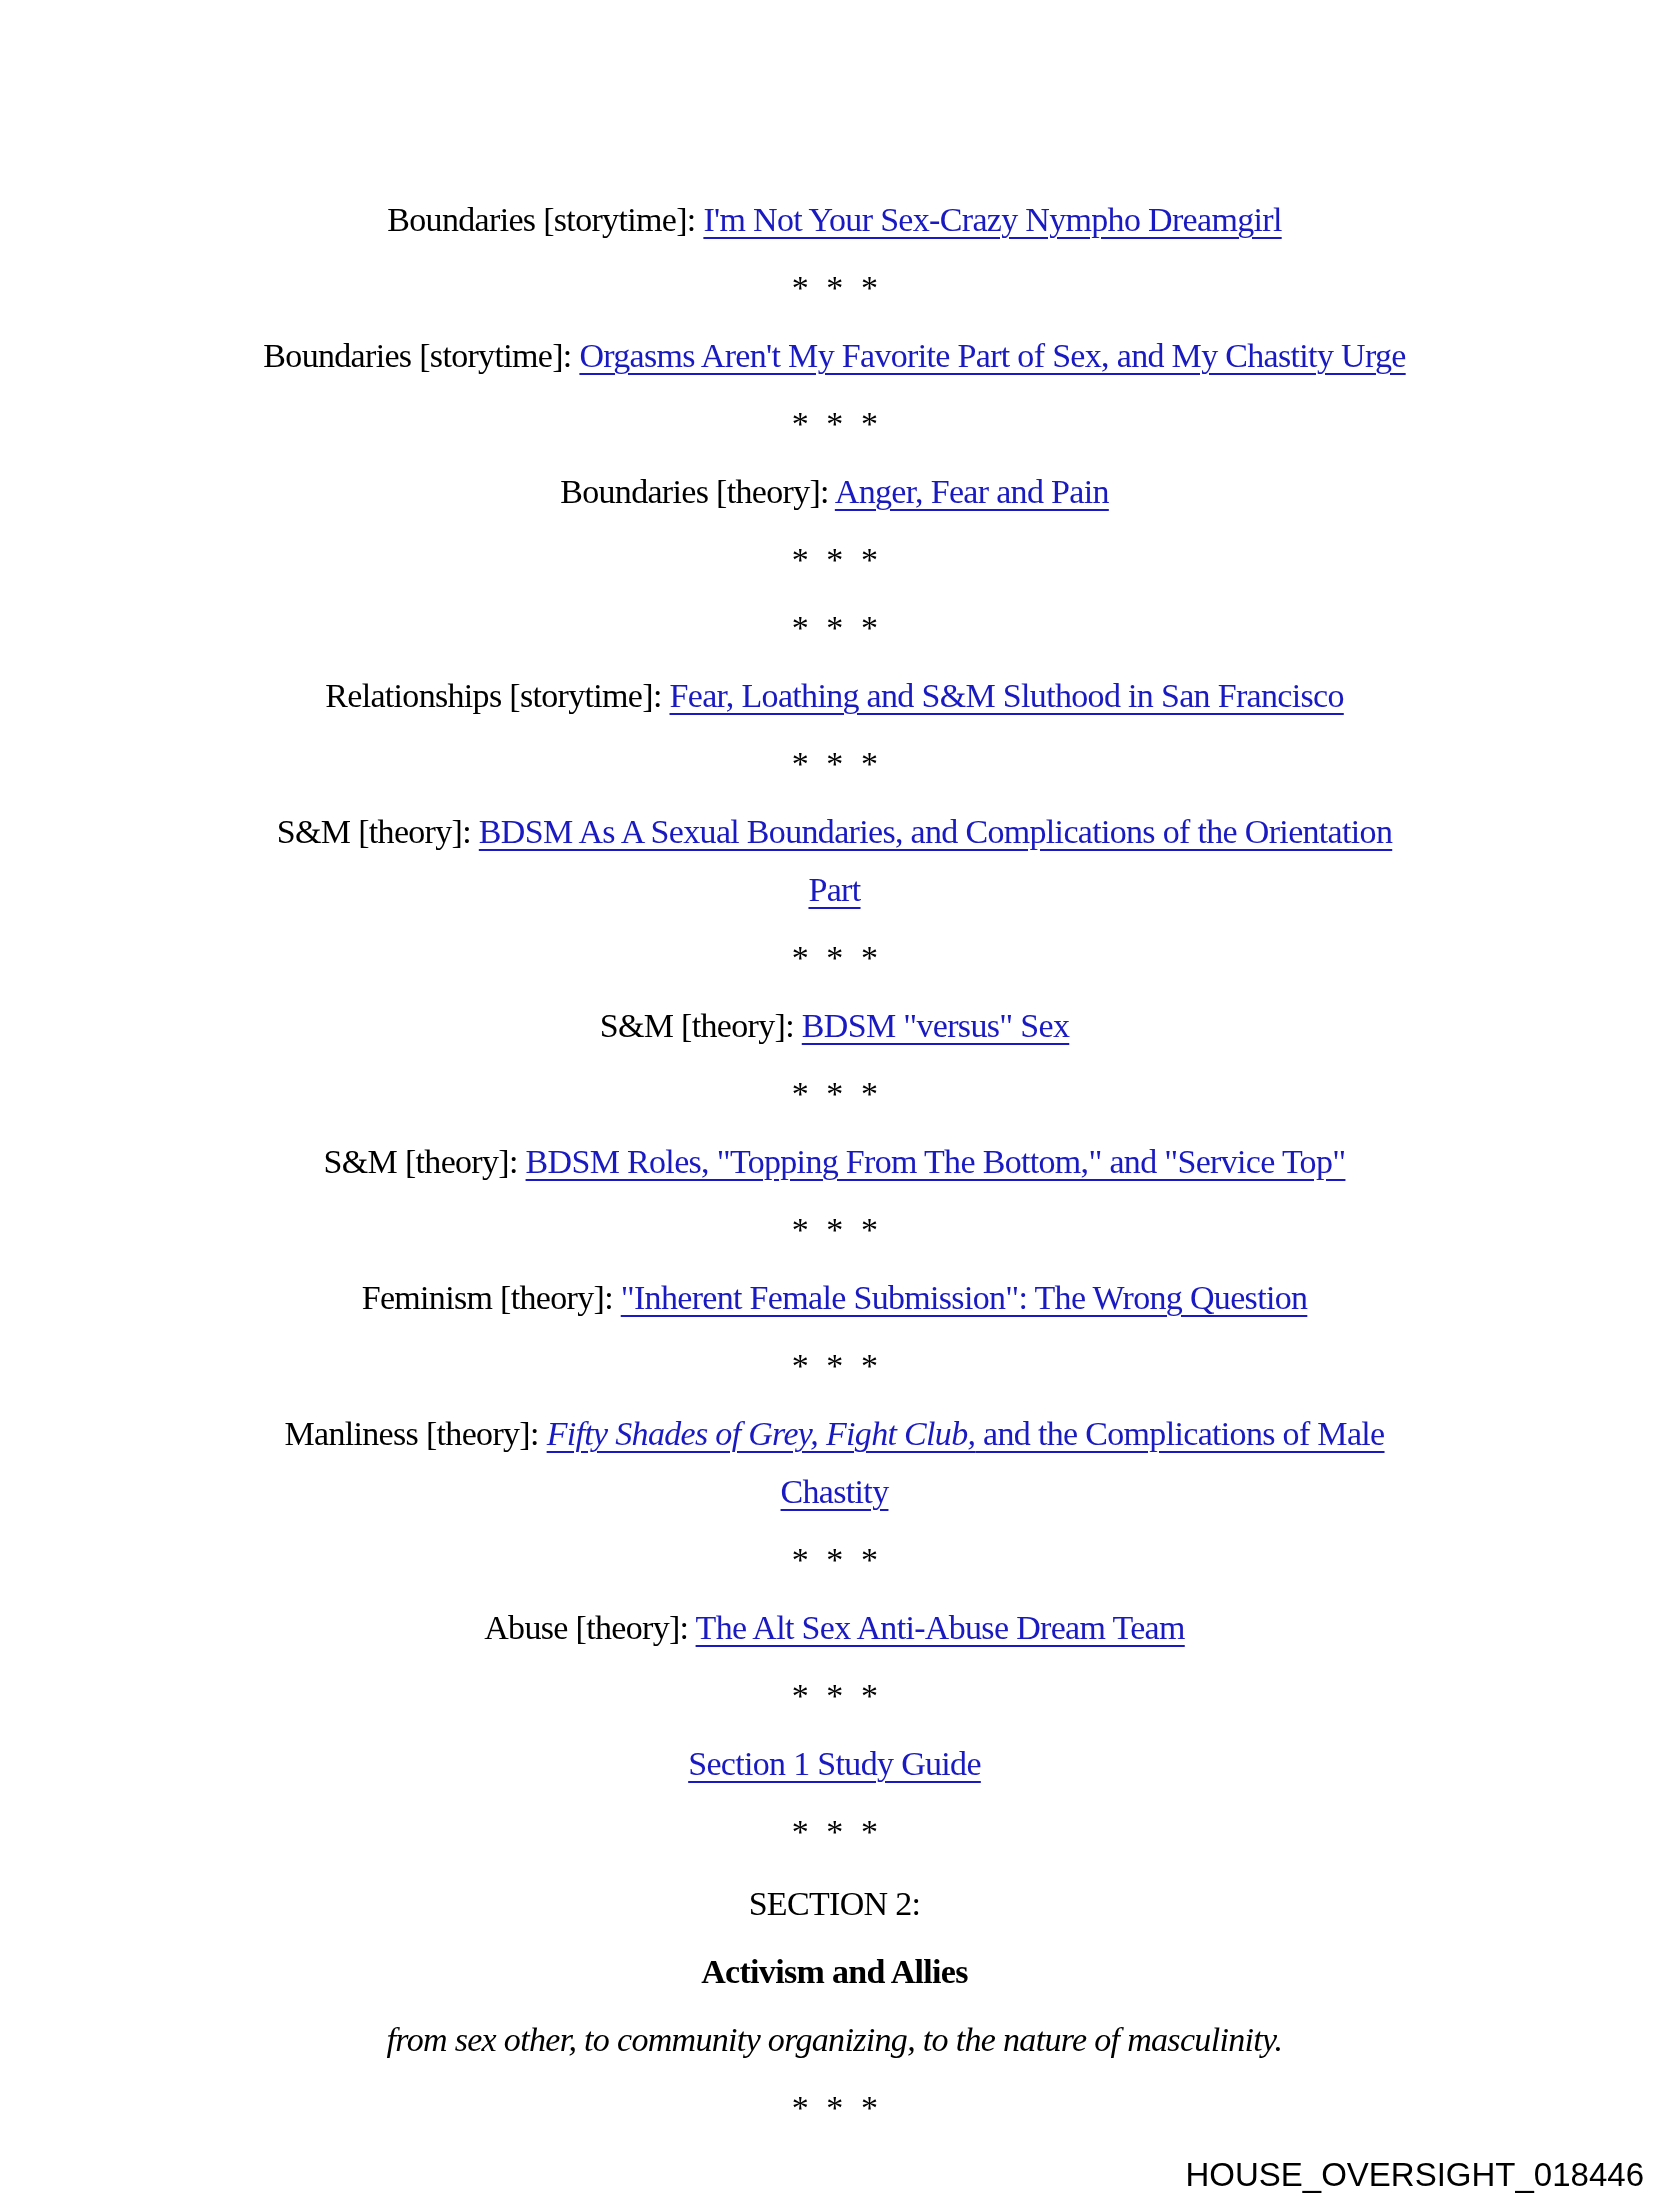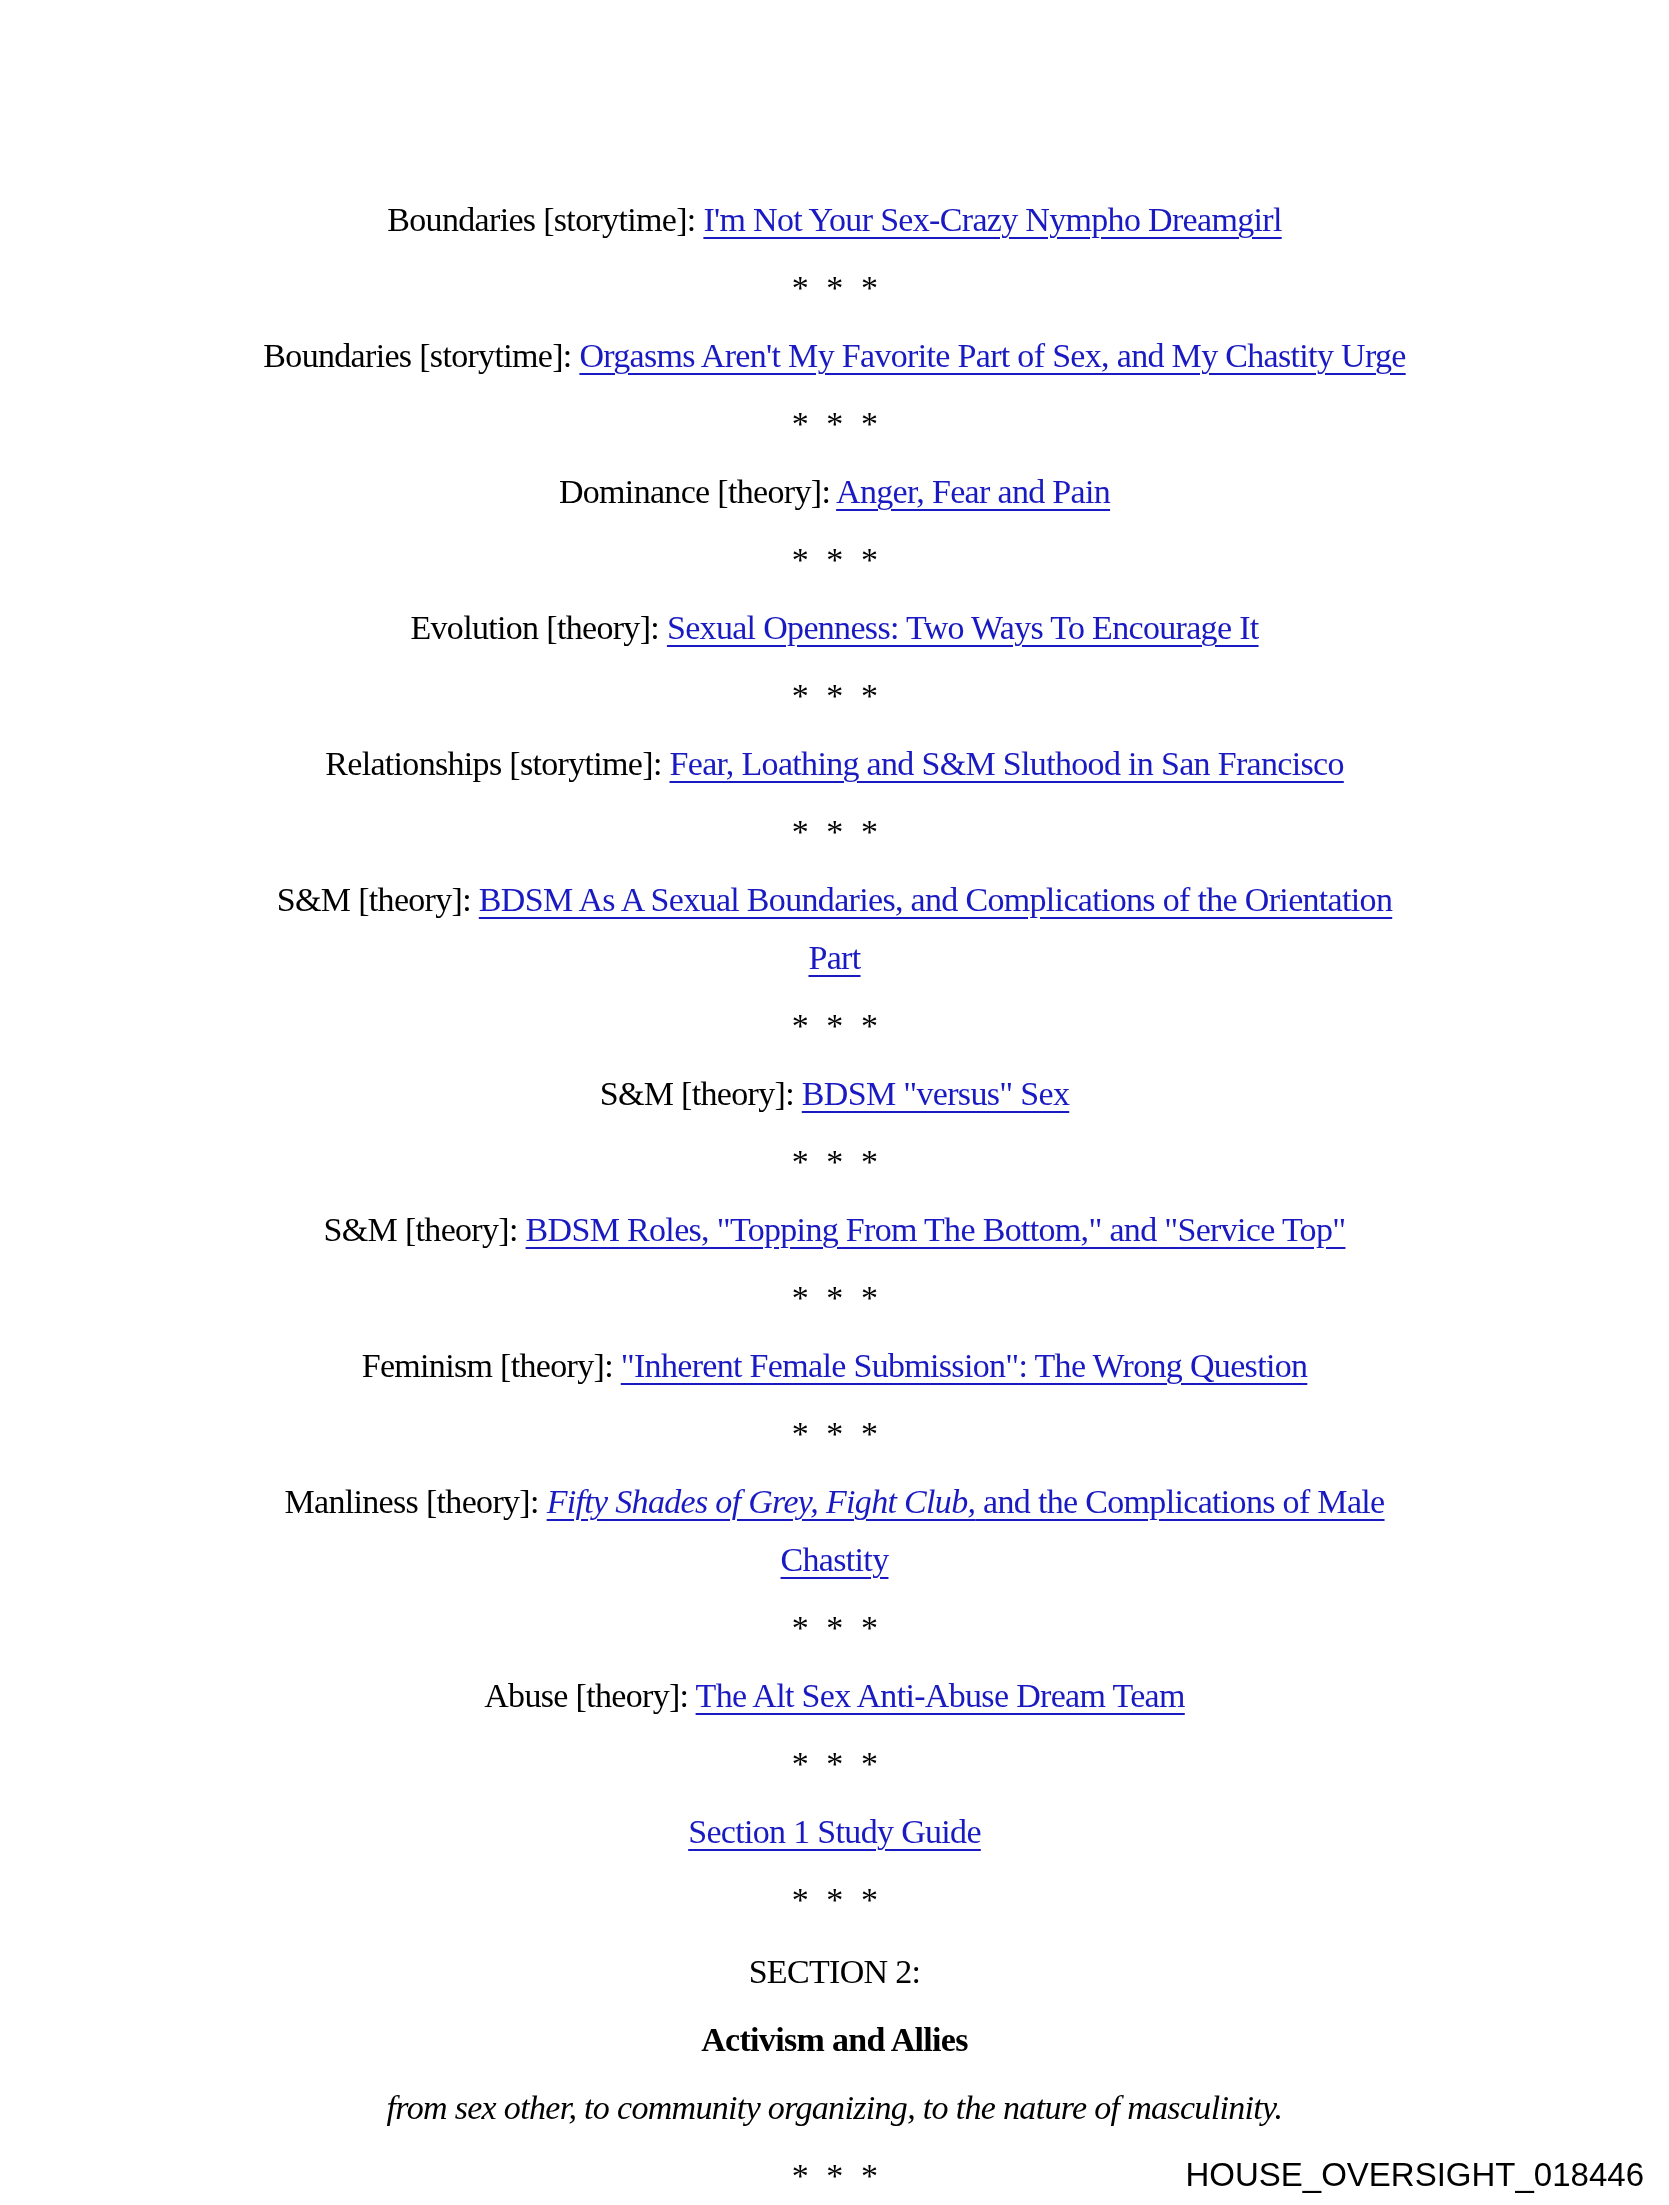--- a/index.html
+++ b/index.html
@@ -66,23 +66,22 @@
 </head>
 <body>
 
 <div class="doc">
 
   <div>
       <p><span class="toc-label">Boundaries [storytime]:</span> <a class="toc-link" href="#"><span>I'm Not Your Sex-Crazy Nympho Dreamgirl</span></a></p>
       <p class="sep">* * *</p>
       <p><span class="toc-label">Boundaries [storytime]:</span> <a class="toc-link" href="#"><span>Orgasms Aren't My Favorite Part of Sex, and My Chastity Urge</span></a></p>
       <p class="sep">* * *</p>
-      <p><span class="toc-label">Dominance [theory]:</span> <a class="toc-link" href="#"><span>Anger, Fear and Pain</span></a></p>
+      <p><span class="toc-label">Boundaries [theory]:</span> <a class="toc-link" href="#"><span>Anger, Fear and Pain</span></a></p>
       <p class="sep">* * *</p>
-      <p><span class="toc-label">Evolution [theory]:</span> <a class="toc-link" href="#"><span>Sexual Openness: Two Ways To Encourage It</span></a></p>
       <p class="sep">* * *</p>
       <p><span class="toc-label">Relationships [storytime]:</span> <a class="toc-link" href="#"><span>Fear, Loathing and S&amp;M Sluthood in San Francisco</span></a></p>
       <p class="sep">* * *</p>
       <p><span class="toc-label">S&amp;M [theory]:</span> <a class="toc-link" href="#"><span>BDSM As A Sexual Boundaries, and Complications of the Orientation</span><br><span>Part</span></a></p>
       <p class="sep">* * *</p>
       <p><span class="toc-label">S&amp;M [theory]:</span> <a class="toc-link" href="#"><span>BDSM "versus" Sex</span></a></p>
       <p class="sep">* * *</p>
       <p><span class="toc-label">S&amp;M [theory]:</span> <a class="toc-link" href="#"><span>BDSM Roles, "Topping From The Bottom," and "Service Top"</span></a></p>
       <p class="sep">* * *</p>
       <p><span class="toc-label">Feminism [theory]:</span> <a class="toc-link" href="#"><span>"Inherent Female Submission": The Wrong Question</span></a></p>

